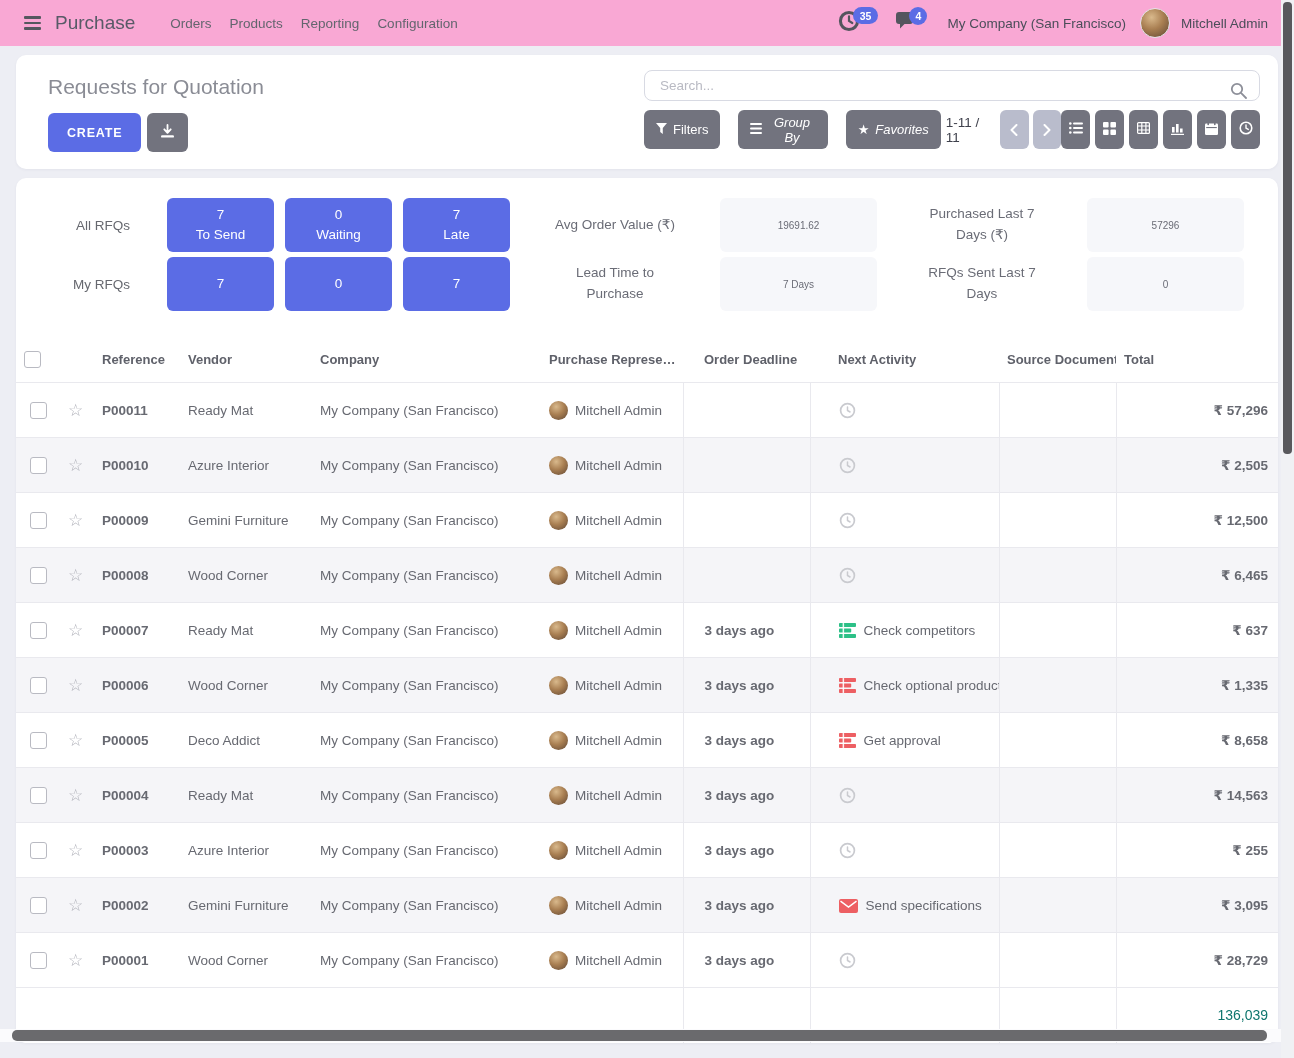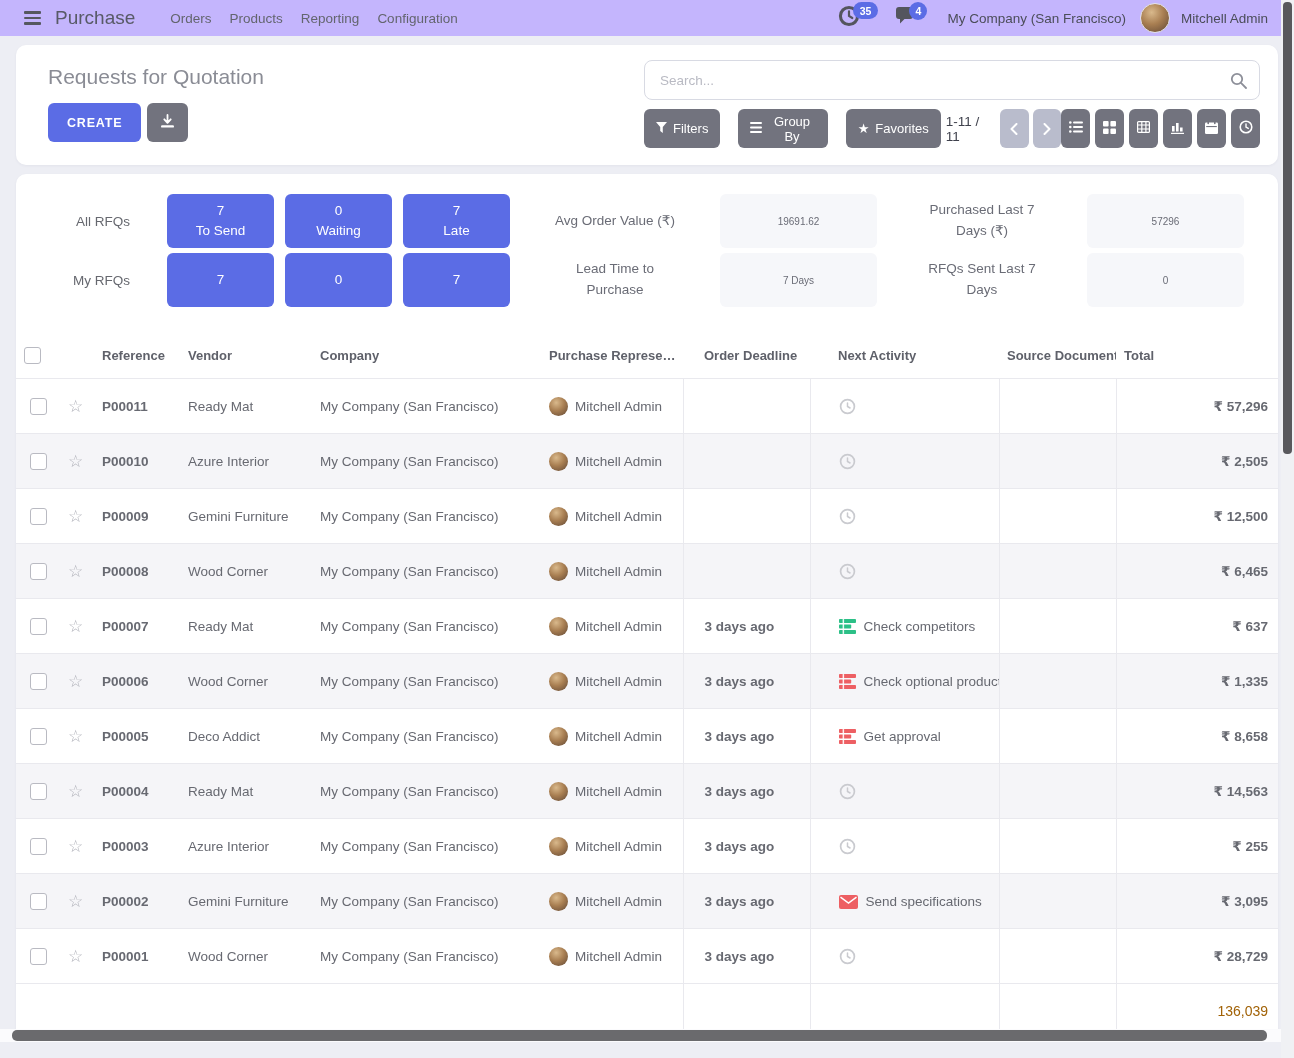--- a/index.html
+++ b/index.html
@@ -5,21 +5,21 @@
   * { box-sizing: border-box; }
   html,body { margin:0; padding:0; }
   body {
     width:1294px; height:1058px; overflow:hidden; position:relative;
     background:#edeef4;
     font-family:"Liberation Sans","DejaVu Sans",sans-serif;
     color:#676971;
   }
   
   .navbar {
-    height:36px; background:#c4b5fd; display:flex; align-items:center;
+    height:46px; background:#f9a8d4; display:flex; align-items:center;
     padding:0 26px 0 24px; position:relative; z-index:2;justify-content:flex-end;
   }
   .hamburger { display:inline-flex; flex-direction:column; gap:3px; cursor:pointer; margin-right:14px; }
   .hamburger i { display:block; width:17px; height:2.6px; background:#55575f; border-radius:1px; }
   .brand { font-size:19px; color:#585a67; font-weight:500; margin-right:26px; }
   .nav-menu { display:flex; align-items:center; }
   .nav-item { font-size:13.5px; color:#63656e; padding:6px 9px; cursor:pointer; }
   .nav-right { margin-left:auto; display:flex; align-items:center; }
   .nav-iconwrap { position:relative; display:inline-flex; align-items:flex-start; margin-left:16px; cursor:pointer; }
   .badge-pill {
@@ -52,34 +52,34 @@
     font-size:12.5px; font-weight:700; letter-spacing:.8px; padding:0 19px;
     height:39px; cursor:pointer; font-family:inherit;
   }
   .btn-download {
     background:#72737e; border:none; border-radius:6px; width:41px; height:39px;
     margin-left:6px; display:inline-flex; align-items:center; justify-content:center; cursor:pointer;
   }
   .panel-right { width:616px; }
   .search-box { position:relative; }
   .search-input {
-    width:100%; height:40px; border:1px solid #d8dae3; border-radius:8px;
+    width:100%; height:31px; border:1px solid #d8dae3; border-radius:8px;
     padding:0 40px 0 15px; font-size:13.5px; color:#55575f; outline:none; font-family:inherit;
     background:#fff;
   }
   .search-input::placeholder { color:#b9bac3; }
   .search-icon { position:absolute; right:13px; top:12px; }
   .controls { display:flex; align-items:center; justify-content:space-between; margin-top:9px; }
   .ctrl-group { display:flex; align-items:center; }
   .btn-gray {
     background:#72737e; color:#fff; border:none; border-radius:6px; height:39px;
     display:inline-flex; align-items:center; gap:6px; padding:0 12px;
     font-size:13px; cursor:pointer; font-family:inherit;
   }
-  .btn-gray + .btn-gray { margin-left:18px; }
+  .btn-gray + .btn-gray { margin-left:18px;font-style:italic; }
   .pager-text { font-size:13.5px; color:#3f414c; margin:0 5px; }
   .pager-btn {
     width:29px; height:39px; background:#b9bccc; border:none; border-radius:6px;
     color:#fff; display:inline-flex; align-items:center; justify-content:center; cursor:pointer;
   }
   .pager-btn + .pager-btn { margin-left:4px; }
   .view-group { display:flex; gap:5px; }
   .view-btn {
     width:29px; height:39px; background:#72737e; border:none; border-radius:6px;
     display:inline-flex; align-items:center; justify-content:center; cursor:pointer;
@@ -136,21 +136,21 @@
   }
   .c-rep span:last-child { vertical-align:middle; }
   th.h-deadline, td.c-deadline { padding-left:21px; }
   th.h-activity, td.c-activity { padding-left:28px; }
   .late { color:#e7585d; font-weight:700; }
   .act-icon { display:inline-flex; vertical-align:middle; margin-right:8px; }
   .act-label { vertical-align:middle; }
   .c-total { text-align:right; padding-right:10px !important; font-weight:700; color:#53555d; }
   th.h-total { padding-right:52px; }
   tfoot td { height:46px; border-top:1px solid #e3e3e9; background:#fff; }
-  tfoot .c-total { font-weight:500; color:#a16207; font-size:14px; }
+  tfoot .c-total { font-weight:500; color:#0f766e; font-size:14px; }
 
   
   .vscrollbar { position:absolute; top:0; right:0; width:13px; height:1058px; background:#f0f1f4; z-index:10; }
   .vthumb { position:absolute; top:2px; left:2px; width:9px; height:452px; background:#58585c; border-radius:4px; }
   .hscrollbar { position:absolute; left:0; right:13px; bottom:16px; height:13px; background:#fbfbfd; z-index:9; }
   .hthumb { position:absolute; left:12px; top:1px; height:11px; width:calc(100% - 26px); background:#6a6a6d; border-radius:5px; }
 </style>
 </head>
 <body>
 

